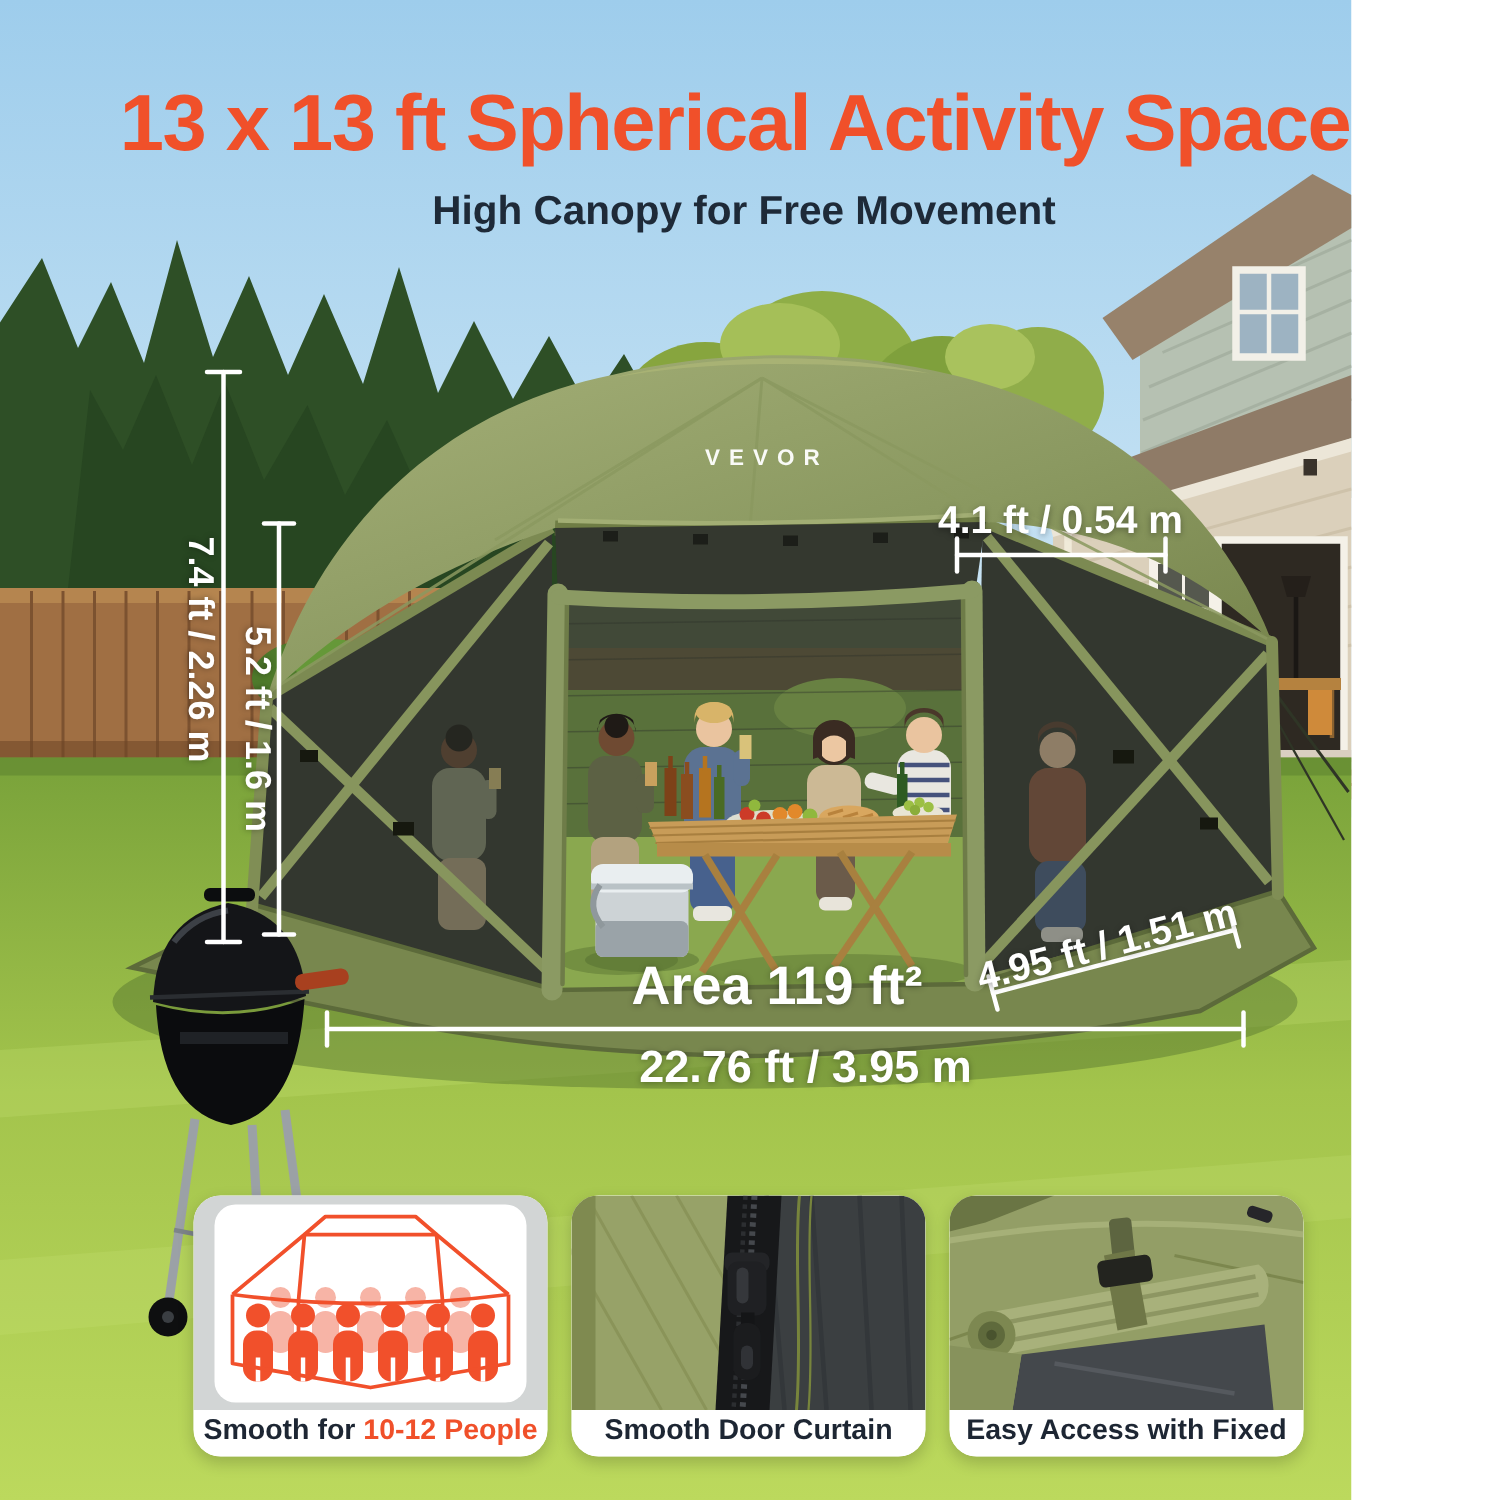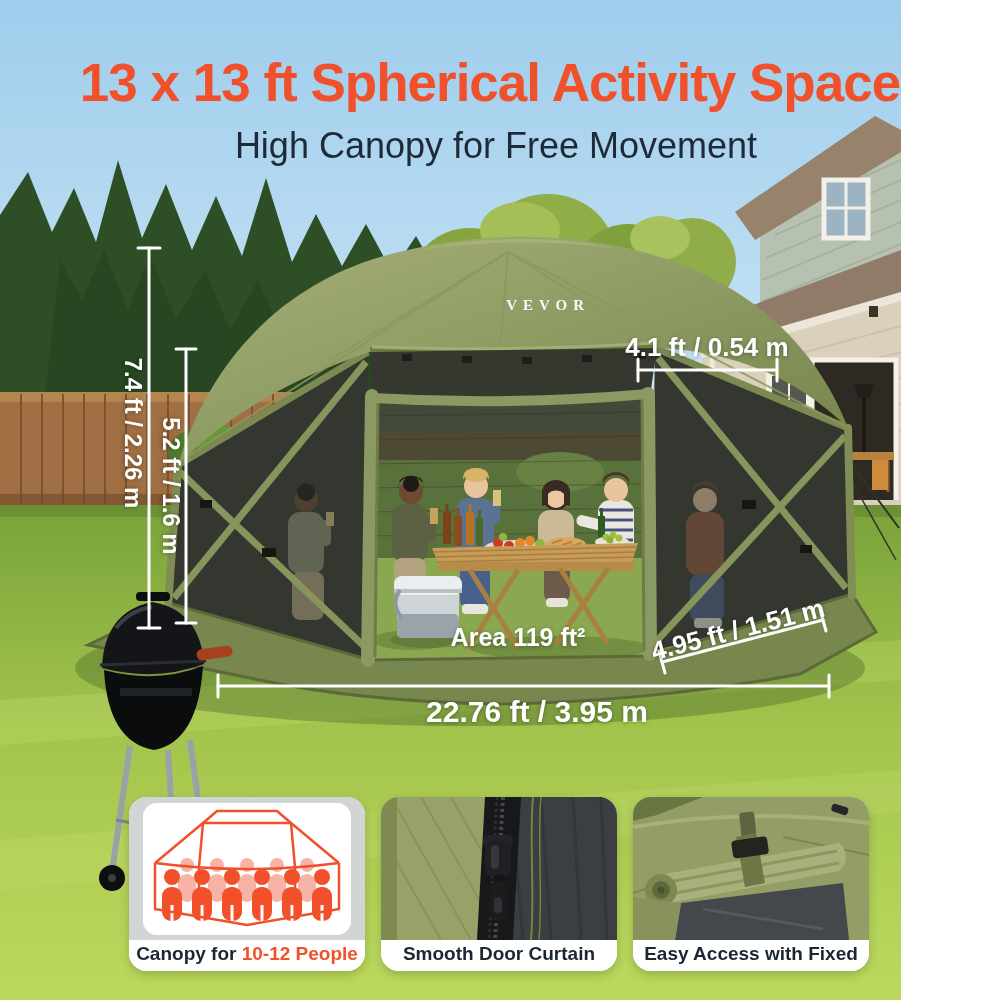--- a/index.html
+++ b/index.html
@@ -4,33 +4,33 @@
 <style>
   html,body{margin:0;padding:0;background:#ffffff;}
   .canvas{position:relative;width:1000px;height:1000px;background:#ffffff;overflow:hidden;
           font-family:"Liberation Sans",sans-serif;}
   .photo{position:absolute;left:0;top:0;width:901px;height:1000px;overflow:hidden;}
   .photo svg{display:block;}
 
   
   .headline{position:absolute;left:0;top:0;width:980px;text-align:center;pointer-events:none;}
   .title{margin-top:52px;font-size:53px;font-weight:700;letter-spacing:-1px;color:#f0502a;}
-  .subtitle{margin-top:12px;font-size:36px;font-weight:400;color:#1e2a38;margin-left:12px;}
+  .subtitle{margin-top:12px;font-size:27px;font-weight:700;color:#1e2a38;margin-left:12px;}
 
   
   .dim{position:absolute;width:0;height:0;}
   .dim span{position:absolute;transform:translate(-50%,-50%);white-space:nowrap;
             color:#fff;font-weight:700;text-shadow:0 1px 4px rgba(0,0,0,.35);}
   .dim-v span{transform:translate(-50%,-50%) rotate(90deg);font-size:24px;}
   .dim-h1 span{font-size:26px;}
   .dim-diag span{transform:translate(-50%,-50%) rotate(-14.5deg);font-size:26px;}
   .dim-h2 span{font-size:30px;}
-  .dim-area span{font-size:25px;}
-  .logo{position:absolute;left:470px;top:297px;width:120px;text-align:right;color:rgba(255,255,255,.95);
-        font-size:15px;font-weight:700;letter-spacing:6px;font-family:Liberation Serif, serif;}
+  .dim-area span{font-size:36px;margin-top:20px;}
+  .logo{position:absolute;left:470px;top:297px;width:120px;text-align:left;color:rgba(255,255,255,.95);
+        font-size:15px;font-weight:700;letter-spacing:6px;}
 
   
   .card{position:absolute;top:797px;width:236px;height:174px;border-radius:18px;overflow:hidden;
         box-shadow:0 4px 10px rgba(0,0,0,.18);background:#fff;}
   .card-top{position:relative;width:236px;height:143px;}
   .card1-top{background:#d2d5d5;}
   .icon-panel{position:absolute;left:14px;top:6px;width:208px;height:132px;background:#fff;border-radius:14px;}
   .caption{position:absolute;left:0;top:143px;width:236px;height:31px;background:#fff;
            text-align:center;font-size:19px;font-weight:700;color:#1d2633;line-height:28px;}
   .caption .hl{color:#f0502a;}
@@ -468,21 +468,21 @@
             <path d="M12,60 L60,20 L148,20 L196,60"></path>
             <path d="M60,20 L74,8 L134,8 L148,20"></path>
             <path d="M12,60 L12,106 L104,122 L196,106 L196,60"></path>
             <path d="M12,60 Q104,72 196,60"></path>
             <path d="M60,20 L56,64 M148,20 L152,64"></path>
             <path d="M56,64 L56,114 M152,64 L152,114"></path>
           </g>
         </svg>
       </div>
     </div>
-    <div class="caption"><span>Canopy for </span><span class="hl">10-12 People</span></div>
+    <div class="caption"><span>Smooth for </span><span class="hl">10-12 People</span></div>
   </div>
 
   <div class="card" style="left:381px;">
     <div class="card-top">
       <svg width="236" height="143" viewBox="0 0 236 143">
         <rect x="0" y="0" width="112" height="143" fill="#97a268"></rect>
         <g stroke="#8a9459" stroke-width="2">
           <line x1="-10" y1="20" x2="60" y2="143"></line>
             <line x1="10" y1="0" x2="90" y2="143"></line>
             <line x1="40" y1="0" x2="108" y2="120"></line>

